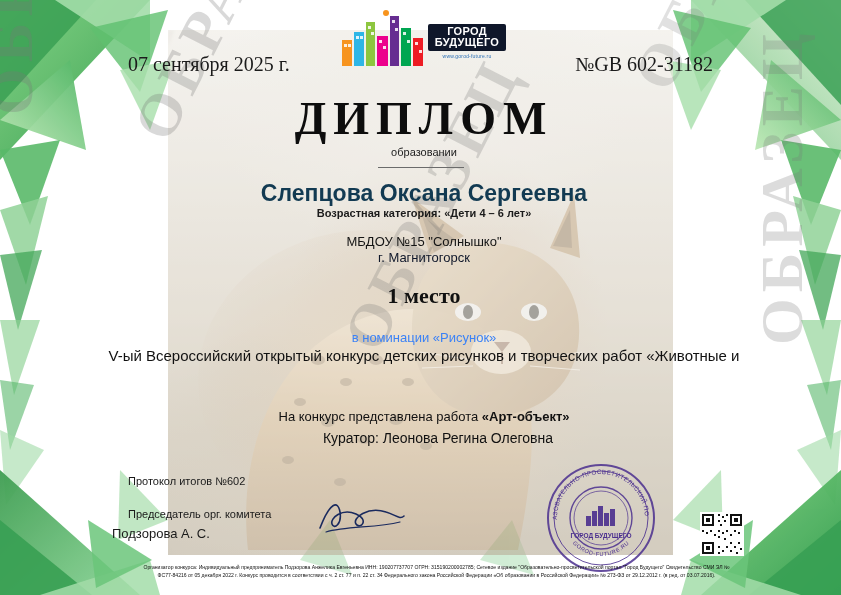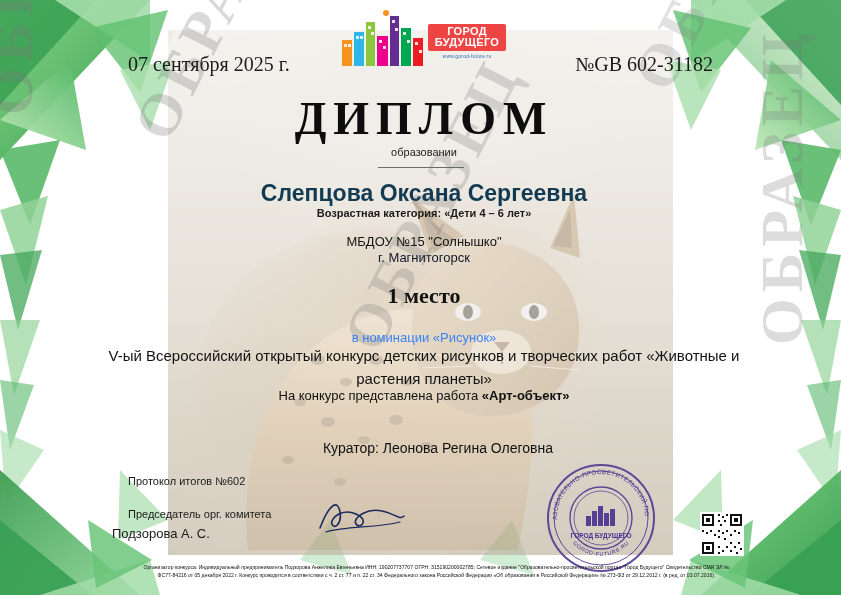--- a/index.html
+++ b/index.html
@@ -85,21 +85,21 @@
   
   .logo {
     position: absolute; left: 340px; top: 10px;
     width: 165px; height: 62px;
   }
   .logo-text {
     position: absolute; left: 88px; top: 14px;
     width: 78px;
   }
   .logo-badge {
-    background: #ef4444;
+    background: #0f172a;
     color: #fff;
     font-weight: 700;
     font-size: 11px;
     letter-spacing: .3px;
     padding: 2px 4px 3px 4px;
     text-align: center;
     line-height: 11px;
     border-radius: 2px;
   }
   .logo-url {
@@ -152,23 +152,23 @@
   .place {
     top: 283px;
     font-size: 22px;
     font-weight: 700;
     color: #111;
     font-family: "Liberation Serif", serif;
   }
   .nomination { top: 330px; font-size: 13px; color: #3b82f6; }
   .contest1 { top: 347px; font-size: 15px; color: #111; }
   .contest2 { top: 370px; font-size: 15px; color: #111; }
-  .work { top: 388px; font-size: 13px; color: #111; }
+  .work { top: 409px; font-size: 13px; color: #111; }
   .work b { font-weight: 700; }
-  .curator { top: 440px; font-size: 14px; color: #111; padding-left: 28px; }
+  .curator { top: 430px; font-size: 14px; color: #111; padding-left: 28px; }
 
   
   .protocol {
     position: absolute; left: 128px; top: 475px;
     font-size: 11px; color: #1a1a1a;
   }
   .chair {
     position: absolute; left: 128px; top: 508px;
     font-size: 11px; color: #1a1a1a;
   }
@@ -399,21 +399,20 @@
   <div class="center title">ДИПЛОМ</div>
   <div class="center subtitle">образовании</div>
   <div class="rule"></div>
   <div class="center fio">Слепцова Оксана Сергеевна</div>
   <div class="center agecat">Возрастная категория: «Дети 4 – 6 лет»</div>
   <div class="center org1">МБДОУ №15 "Солнышко"</div>
   <div class="center org2">г. Магнитогорск</div>
   <div class="center place">1 место</div>
   <div class="center nomination">в номинации «Рисунок»</div>
   <div class="center contest1">V-ый Всероссийский открытый конкурс детских рисунков и творческих работ «Животные и</div>
-  <div class="center contest2">растения планеты»</div>
   <div class="center work">
     <span>На конкурс представлена работа</span>
     <b>«Арт-объект»</b>
   </div>
   <div class="center curator">Куратор: Леонова Регина Олеговна</div>
 
   <div class="protocol">Протокол итогов №602</div>
   <div class="chair">Председатель орг. комитета</div>
   <div class="chair2">Подзорова А. С.</div>
 

